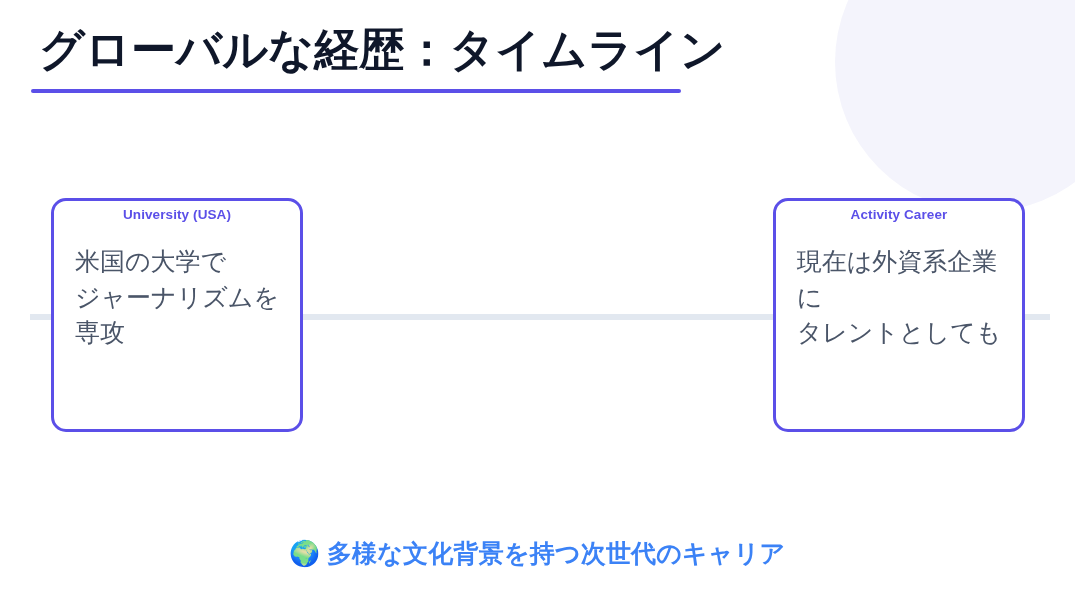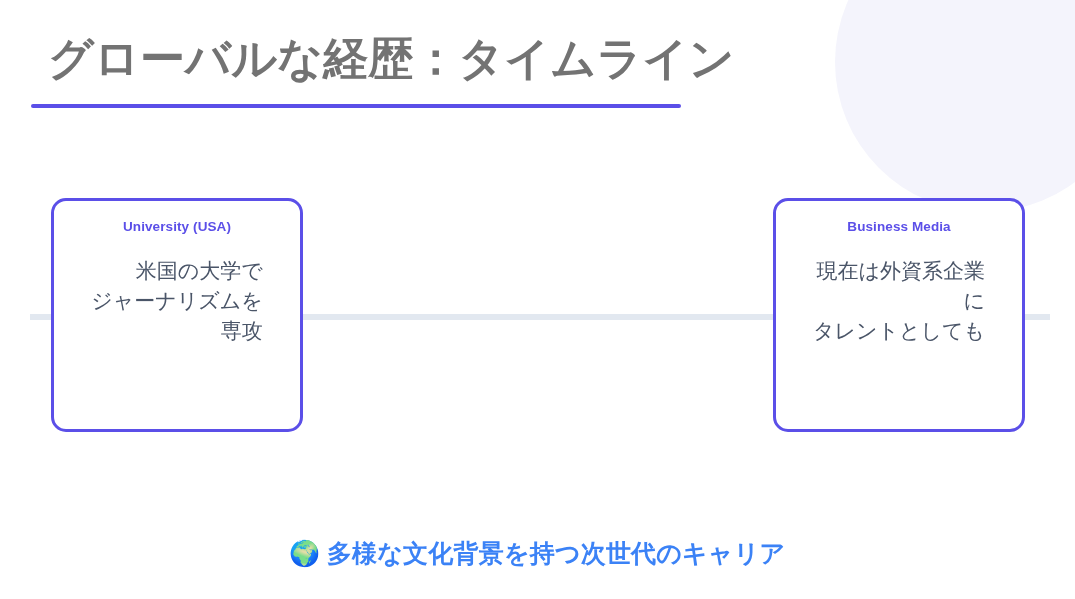--- a/index.html
+++ b/index.html
@@ -34,24 +34,24 @@
     height: 599px;
   }
 
   
   .title-wrap {
     position: absolute;
     left: 31px;
     top: 14px;
   }
   .slide-title {
-    margin: 17px;
+    margin: 8px;
     font-size: 45px;
     font-weight: bold;
-    color: #737373;
+    color: #0f172a;
     letter-spacing: 0px;
     line-height: 1.25;
     white-space: nowrap;
   }
   .title-rule {
     margin-top: 11px;
     width: 650px;
     height: 4px;
     background: #5B4FE8;
     border-radius: 2px;
@@ -87,36 +87,36 @@
   .card {
     width: 252px;
     height: 234px;
     box-sizing: border-box;
     background: #ffffff;
     border: 3px solid #5B4FE8;
     border-radius: 15px;
     display: flex;
     flex-direction: column;
     align-items: center;
-    padding-top: 18px;
+    padding-top: 6px;
   }
   .card-header {
     font-size: 13.5px;
     font-weight: bold;
     color: #5B4FE8;
     letter-spacing: 0.1px;
     text-align: center;
     line-height: 1.2;
   }
   .card-body {
     margin-top: 21px;
-    font-size: 21px;
+    font-size: 25px;
     font-weight: normal;
     color: #4A5568;
-    text-align: right;
+    text-align: left;
     line-height: 1.42;
     white-space: pre-line;
     padding: 0 6px;
   }
 
   
   .footer {
     position: absolute;
     left: 0;
     top: 538px;
@@ -157,21 +157,21 @@
     <div class="cards">
 
       <div class="card">
         <div class="card-header">University (USA)</div>
         <div class="card-body">米国の大学で
 ジャーナリズムを
 専攻</div>
       </div>
 
       <div class="card">
-        <div class="card-header">Business Media</div>
+        <div class="card-header">Activity Career</div>
         <div class="card-body">現在は外資系企業
 に
 タレントとしても</div>
       </div>
 
 
     </div>
   </div>
 
   <div class="footer">

